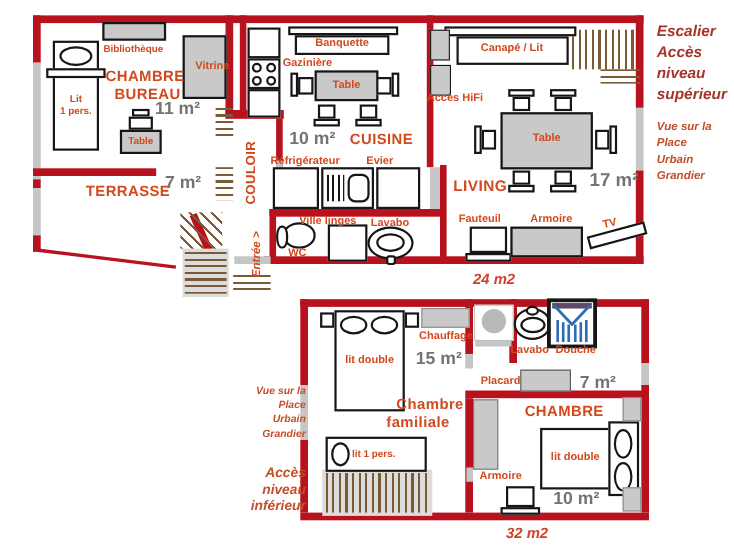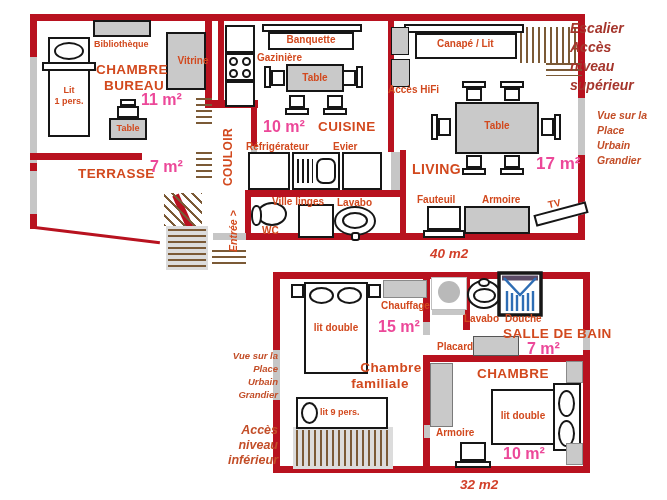--- a/index.html
+++ b/index.html
@@ -12,21 +12,21 @@
   .gflat{position:absolute;background:#c9c9c9;box-sizing:border-box;}
   .pad{position:absolute;background:#dcdcdc;}
   .pillow{position:absolute;background:#fff;border:2px solid #161616;border-radius:50%;box-sizing:border-box;}
   .ell{position:absolute;background:#fff;border:2px solid #161616;border-radius:50%;box-sizing:border-box;}
   .sth{position:absolute;background:repeating-linear-gradient(to bottom,#7b5a36 0 2px,transparent 2px 6px);}
   .stv{position:absolute;background:repeating-linear-gradient(to right,#7b5a36 0 2px,transparent 2px 6px);}
   .std{position:absolute;background:repeating-linear-gradient(45deg,#7b5a36 0 2px,transparent 2px 7px);}
   .lbl{position:absolute;font-weight:bold;font-size:10px;color:#d2491e;white-space:nowrap;}
   .lbl-s{font-size:9px;}
   .room{position:absolute;font-weight:bold;font-size:13.5px;letter-spacing:.4px;color:#d2491e;white-space:nowrap;}
-  .area{position:absolute;font-weight:bold;font-size:16px;color:#ec4899;white-space:nowrap;}
+  .area{position:absolute;font-weight:bold;font-size:16px;color:#737373;white-space:nowrap;}
   .cap{position:absolute;font-weight:bold;font-style:italic;font-size:13.5px;color:#d2402a;white-space:nowrap;}
   .note{position:absolute;font-weight:bold;font-style:italic;color:#c34e28;}
   .dark{color:#a5352c;}
   .rot{transform:rotate(-90deg);transform-origin:0 0;}
   .it{font-style:italic;}
   .ctr{text-align:center;}
   .rt{text-align:right;}
   .burner{position:absolute;width:9px;height:9px;border:2px solid #161616;border-radius:50%;background:#fff;box-sizing:border-box;}
 </style>
 </head>
@@ -153,22 +153,22 @@
   <div class="lbl" style="left:337px;top:197px">Lavabo</div>
   <div class="lbl" style="left:262px;top:225px">WC</div>
   <div class="lbl" style="left:437px;top:38px">Canapé / Lit</div>
   <div class="lbl" style="left:388px;top:84px">Accès HiFi</div>
   <div class="lbl ctr" style="left:455px;top:120px;width:84px">Table</div>
   <div class="room" style="left:412px;top:161px;font-size:14px">LIVING</div>
   <div class="area" style="left:536px;top:154px;font-size:17px">17 m²</div>
   <div class="lbl" style="left:417px;top:194px">Fauteuil</div>
   <div class="lbl" style="left:482px;top:194px">Armoire</div>
   <div class="lbl" style="left:548px;top:198px;transform:rotate(-12deg)">TV</div>
-  <div class="cap" style="left:430px;top:246px">40 m2</div>
-  <div class="note dark" style="left:570px;top:19px;font-size:14px;line-height:19px">
+  <div class="cap" style="left:430px;top:246px">24 m2</div>
+  <div class="note dark" style="left:597px;top:19px;font-size:14px;line-height:19px">
     <div>Escalier</div>
     <div>Accès</div>
     <div>niveau</div>
     <div>supérieur</div>
   </div>
   <div class="note" style="left:597px;top:108px;font-size:10.5px;line-height:15px">
     <div>Vue sur la</div>
     <div>Place</div>
     <div>Urbain</div>
     <div>Grandier</div>
@@ -228,24 +228,23 @@
   <div class="pillow" style="left:558px;top:390px;width:17px;height:27px"></div>
   <div class="pillow" style="left:558px;top:420px;width:17px;height:27px"></div>
   <div class="gflat" style="left:566px;top:361px;width:17px;height:22px;border:1px solid #8a8a8a"></div>
   <div class="gflat" style="left:566px;top:443px;width:17px;height:22px;border:1px solid #8a8a8a"></div>
 
   <div class="lbl ctr" style="left:304px;top:408px;width:0;left:304px;width:64px;top:322px">lit double</div>
   <div class="lbl" style="left:381px;top:300px">Chauffage</div>
   <div class="area" style="left:378px;top:318px">15 m²</div>
   <div class="room ctr" style="left:360px;top:360px;width:62px">Chambre</div>
   <div class="room ctr" style="left:349px;top:376px;width:62px">familiale</div>
-  <div class="lbl lbl-s" style="left:320px;top:407px">lit 9 pers.</div>
+  <div class="lbl lbl-s" style="left:320px;top:407px">lit 1 pers.</div>
   <div class="lbl" style="left:464px;top:313px">Lavabo</div>
   <div class="lbl" style="left:505px;top:313px">Douche</div>
-  <div class="room" style="left:503px;top:326px">SALLE DE BAIN</div>
   <div class="area" style="left:527px;top:340px">7 m²</div>
   <div class="lbl" style="left:437px;top:341px">Placard</div>
   <div class="room" style="left:477px;top:366px">CHAMBRE</div>
   <div class="lbl" style="left:436px;top:427px">Armoire</div>
   <div class="lbl ctr" style="left:491px;top:410px;width:64px">lit double</div>
   <div class="area" style="left:503px;top:445px">10 m²</div>
   <div class="note rt" style="left:230px;top:349px;width:48px;font-size:9.5px;line-height:13px">
     <div>Vue sur la</div>
     <div>Place</div>
     <div>Urbain</div>

